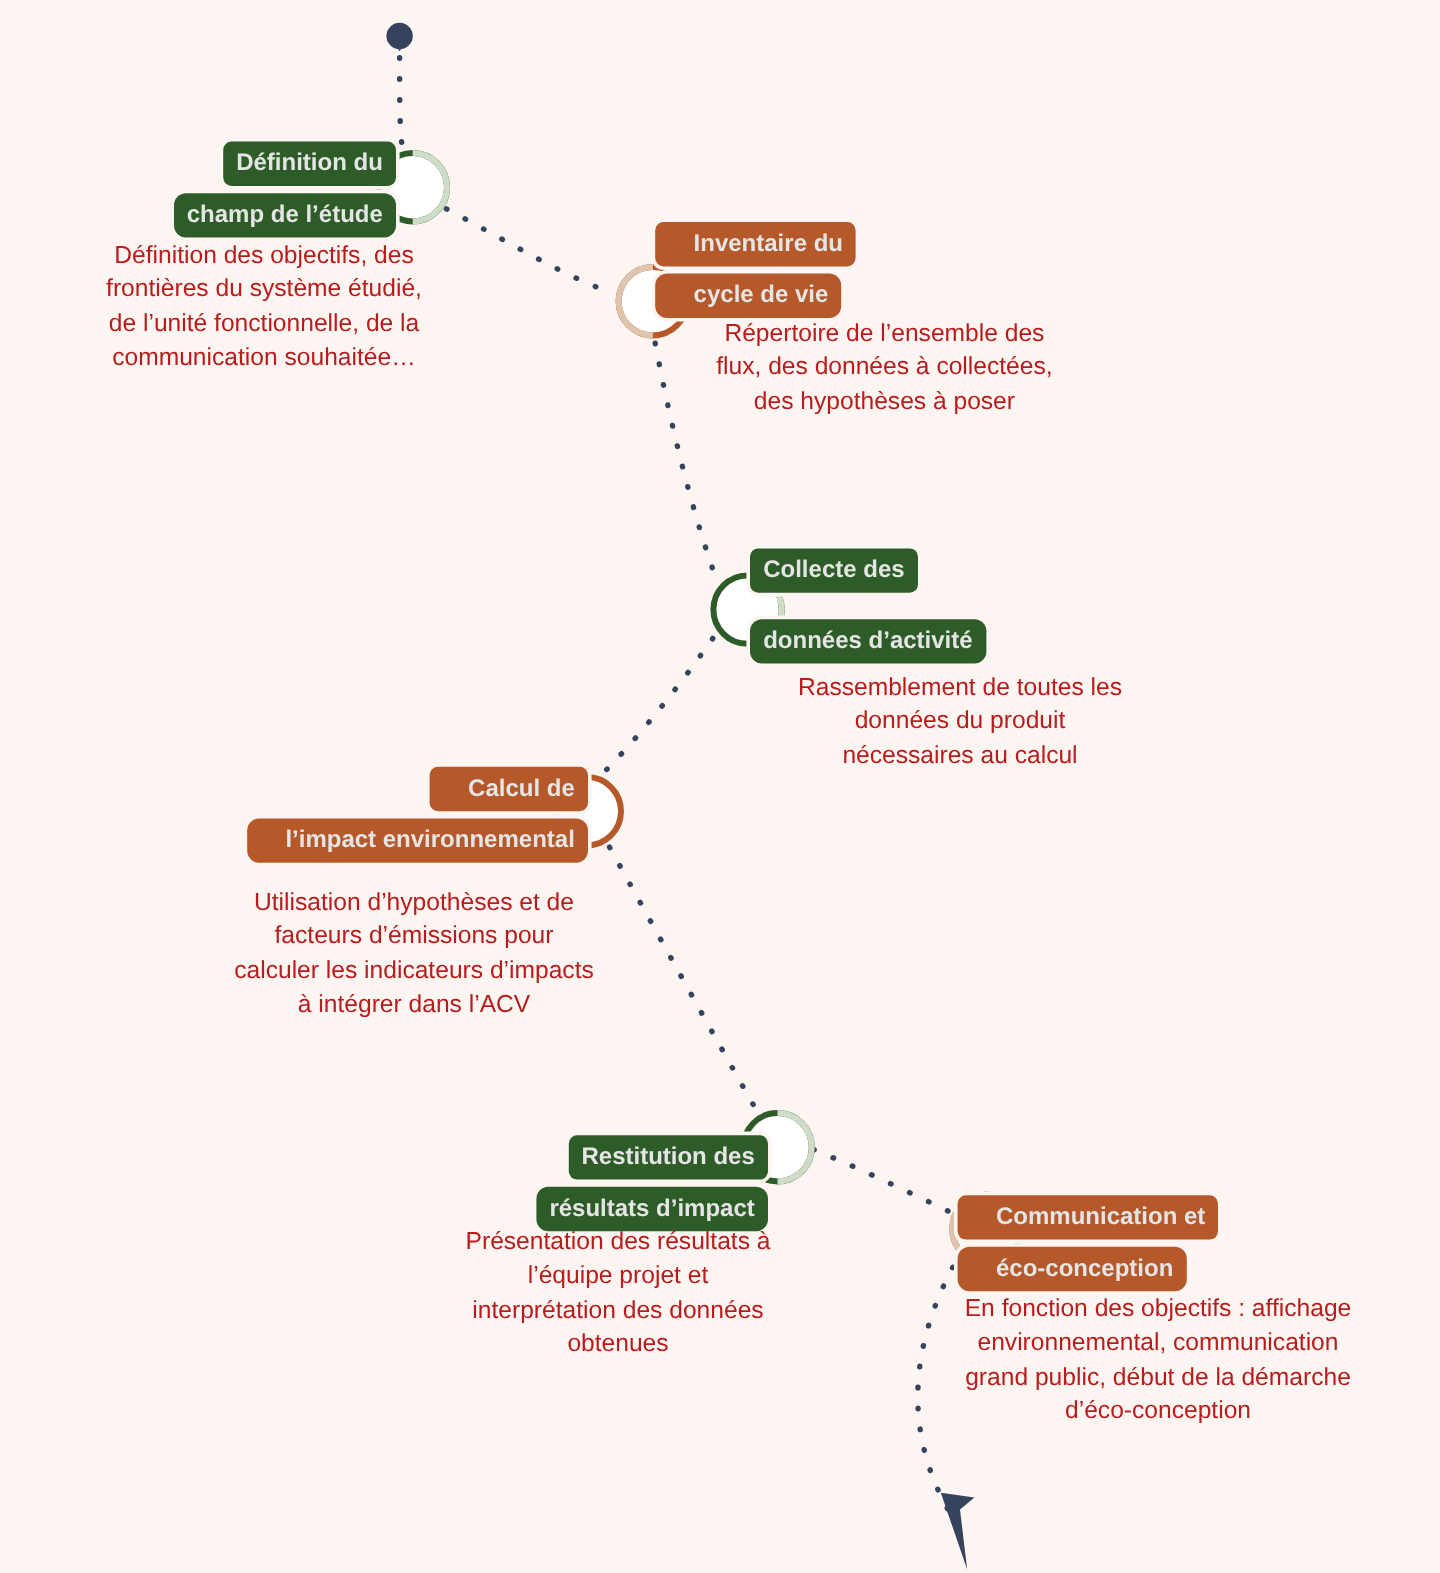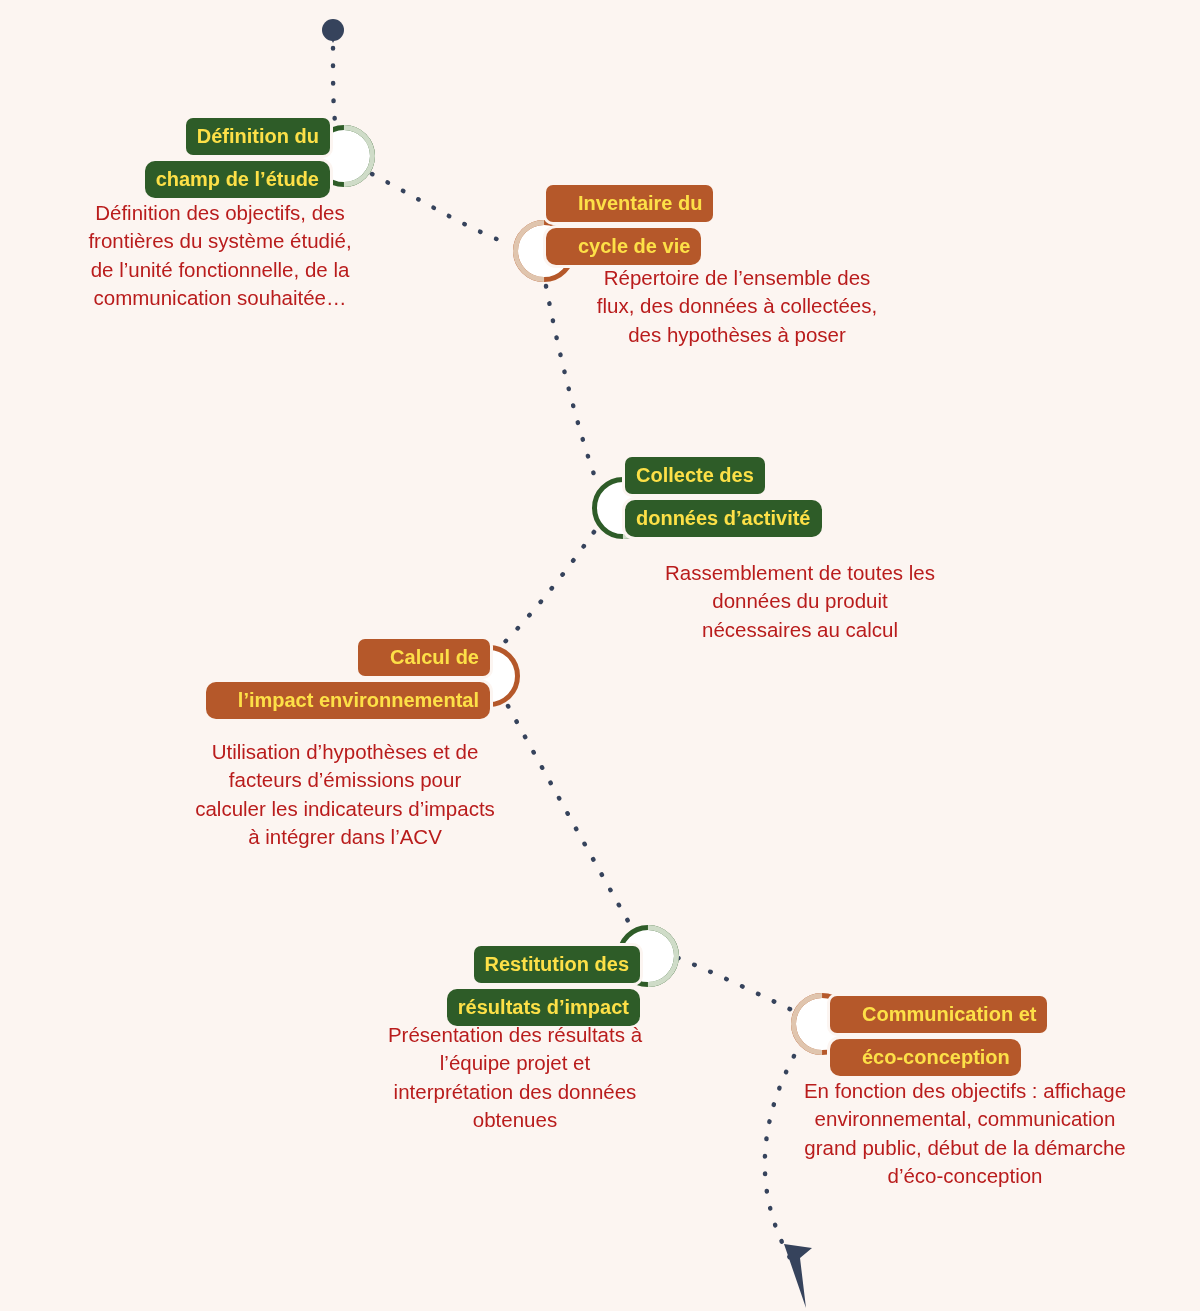--- a/index.html
+++ b/index.html
@@ -28,21 +28,21 @@
         border-radius:50%;box-sizing:border-box;}
   .ring.green .arc{border:5px solid transparent;border-left-color:#cfdcc8;border-top-color:#cfdcc8;
         transform:rotate(135deg);}
   .ring.orange .arc{border:5px solid transparent;border-left-color:#e0c5ae;border-top-color:#e0c5ae;
         transform:rotate(-45deg);}
 
   
   .chips{position:absolute;z-index:3;display:flex;flex-direction:column;}
   .chip{
     display:inline-block;
-    color:#fde047;
+    color:#e5e5e5;
     font-weight:bold;
     font-size:20px;
     line-height:1;
     padding:8px 11px 9px 11px;
     border-radius:7px;
     white-space:nowrap;
     box-shadow:0 0 0 3px #fcf5f1;
   }
   .chip.green{background:#2e5c28;}
   .chip.orange{background:#b5582a;padding-left:32px;}
@@ -125,21 +125,21 @@
     </div>
     <div class="desc" style="left:567px;top:264px;width:340px;">Répertoire de l’ensemble des
 flux, des données à collectées,
 des hypothèses à poser</div>
   </div>
 
   <div class="node" style="left:0;top:0;width:1200px;height:0;">
     <div class="ring green" style="left:592px;top:477px;">
       <div class="arc"></div>
     </div>
-    <div class="chips align-left" style="left:625px;top:457px;width:350px;">
+    <div class="chips align-left" style="left:625px;top:457px;width:350px;gap:16px;">
       <span class="chip green">Collecte des</span>
       <span class="chip green">données d’activité</span>
     </div>
     <div class="desc" style="left:630px;top:559px;width:340px;">Rassemblement de toutes les
 données du produit
 nécessaires au calcul</div>
   </div>
 
   <div class="node" style="left:0;top:0;width:1200px;height:0;">
     <div class="ring orange" style="left:458px;top:645px;">
@@ -166,21 +166,21 @@
     <div class="desc" style="left:345px;top:1021px;width:340px;">Présentation des résultats à
 l’équipe projet et
 interprétation des données
 obtenues</div>
   </div>
 
   <div class="node" style="left:0;top:0;width:1200px;height:0;">
     <div class="ring orange" style="left:791px;top:993px;">
       <div class="arc"></div>
     </div>
-    <div class="chips align-left" style="left:830px;top:996px;width:350px;">
+    <div class="chips align-left" style="left:798px;top:996px;width:350px;">
       <span class="chip orange">Communication et</span>
       <span class="chip orange">éco-conception</span>
     </div>
     <div class="desc" style="left:780px;top:1077px;width:370px;">En fonction des objectifs : affichage
 environnemental, communication
 grand public, début de la démarche
 d’éco-conception</div>
   </div>
 
 </div>

